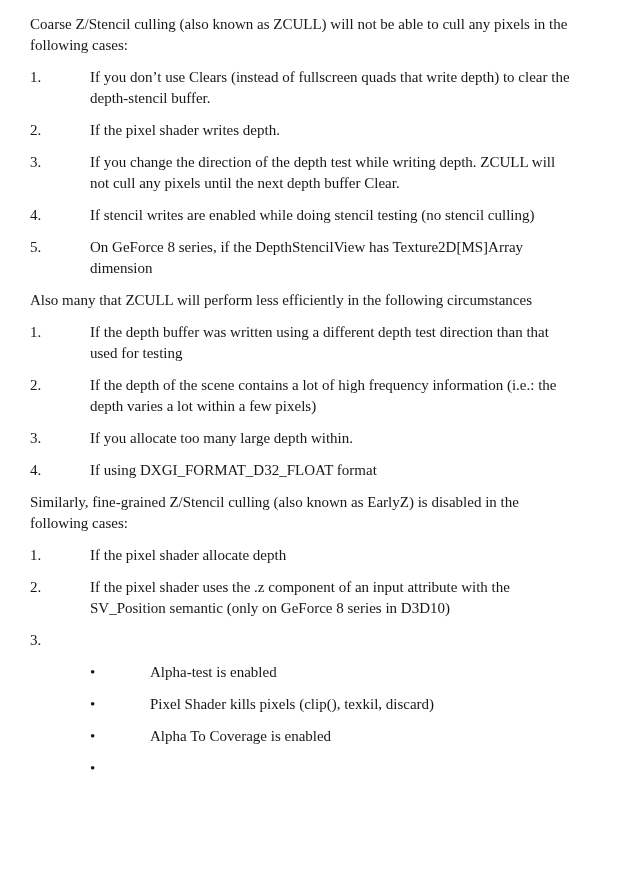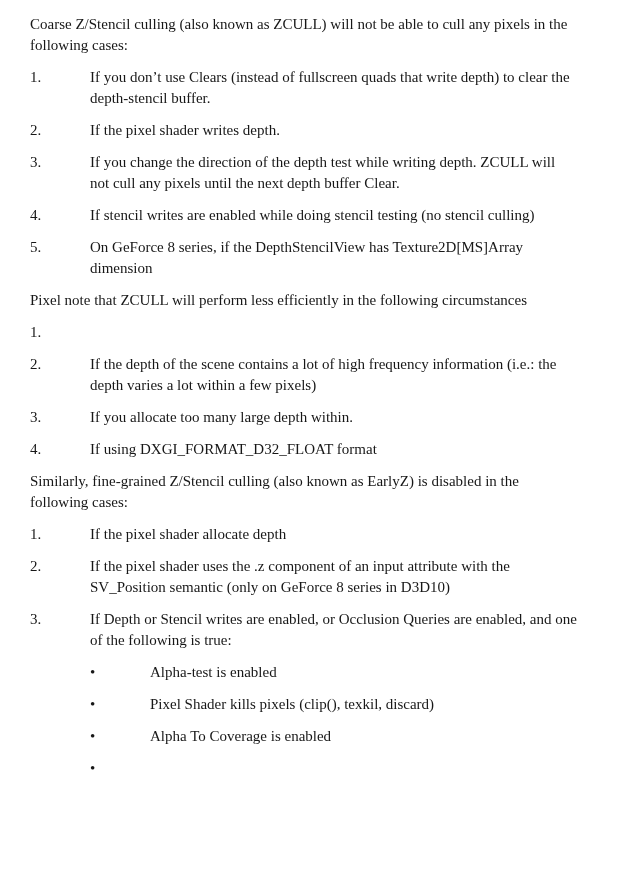--- a/index.html
+++ b/index.html
@@ -68,24 +68,25 @@
   <div class="li">
     <span class="marker">4.</span>
     <span class="text">If stencil writes are enabled while doing stencil testing (no stencil culling)</span>
   </div>
 
   <div class="li">
     <span class="marker">5.</span>
     <span class="text">On GeForce 8 series, if the DepthStencilView has Texture2D[MS]Array dimension</span>
   </div>
 
-  <p class="p">Pixel note that ZCULL will perform less efficiently in the following circumstances</p>
+  <p class="p">Also many that ZCULL will perform less efficiently in the following circumstances</p>
 
   <div class="li">
     <span class="marker">1.</span>
+    <span class="text">If the depth buffer was written using a different depth test direction than that used for testing</span>
   </div>
 
   <div class="li">
     <span class="marker">2.</span>
     <span class="text">If the depth of the scene contains a lot of high frequency information (i.e.: the depth varies a lot within a few pixels)</span>
   </div>
 
   <div class="li">
     <span class="marker">3.</span>
     <span class="text">If you allocate too many large depth within.</span>
@@ -103,21 +104,20 @@
     <span class="text">If the pixel shader allocate depth</span>
   </div>
 
   <div class="li">
     <span class="marker">2.</span>
     <span class="text">If the pixel shader uses the .z component of an input attribute with the SV_Position semantic (only on GeForce 8 series in D3D10)</span>
   </div>
 
   <div class="li">
     <span class="marker">3.</span>
-    <span class="text">If Depth or Stencil writes are enabled, or Occlusion Queries are enabled, and one of the following is true:</span>
   </div>
 
   <div class="li nested">
     <span class="marker">•</span>
     <span class="text">Alpha-test is enabled</span>
   </div>
 
   <div class="li nested">
     <span class="marker">•</span>
     <span class="text">Pixel Shader kills pixels (clip(), texkil, discard)</span>

